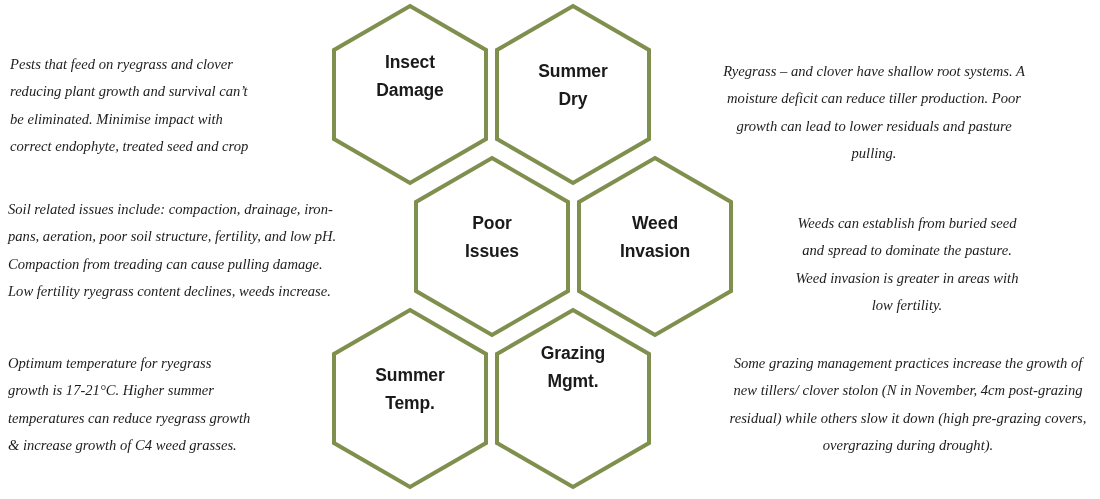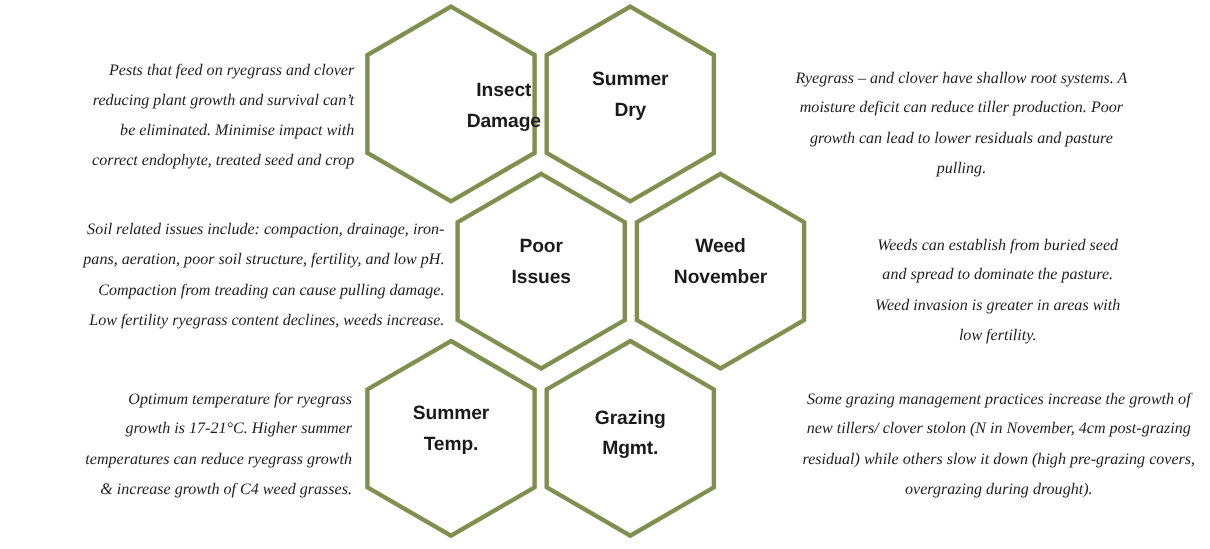--- a/index.html
+++ b/index.html
@@ -56,67 +56,67 @@
   .note {
     position: absolute;
     font-family: "Liberation Serif", "Liberation Sans", serif;
     font-style: italic;
     font-size: 14.6px;
     line-height: 1.87;
     color: #1c1c1c;
   }
   .note .ln { display: block; white-space: nowrap; }
   .note-right { text-align: center; }
-  .note-left { text-align: right; }
+  .note-left { }
 </style>
 </head>
 <body>
 
 <div id="page">
 
   <div class="hex-layer">
     <svg class="hex-svg" viewBox="0 0 1100 499" xmlns="http://www.w3.org/2000/svg">
 
       <polygon class="hex-shape" points="410,6 486,50 486,139 410,183 334,139 334,50"></polygon>
       <polygon class="hex-shape" points="573,6 649,50 649,139 573,183 497,139 497,50"></polygon>
 
       <polygon class="hex-shape" points="492,158 568,202 568,291 492,335 416,291 416,202"></polygon>
       <polygon class="hex-shape" points="655,158 731,202 731,291 655,335 579,291 579,202"></polygon>
 
       <polygon class="hex-shape" points="410,310 486,354 486,443 410,487 334,443 334,354"></polygon>
       <polygon class="hex-shape" points="573,310 649,354 649,443 573,487 497,443 497,354"></polygon>
     </svg>
   </div>
 
-  <div class="hex-label" style="left:333px; top:67px;padding-left:48px;">
+  <div class="hex-label" style="left:333px; top:48px;">
     <span class="ln">Insect</span>
     <span class="ln">Damage</span>
   </div>
 
   <div class="hex-label" style="left:496px; top:57px;">
     <span class="ln">Summer</span>
     <span class="ln">Dry</span>
   </div>
 
   <div class="hex-label" style="left:415px; top:209px;">
     <span class="ln">Poor</span>
     <span class="ln">Issues</span>
   </div>
 
   <div class="hex-label" style="left:578px; top:209px;">
     <span class="ln">Weed</span>
-    <span class="ln">November</span>
+    <span class="ln">Invasion</span>
   </div>
 
   <div class="hex-label" style="left:333px; top:361px;">
     <span class="ln">Summer</span>
     <span class="ln">Temp.</span>
   </div>
 
-  <div class="hex-label" style="left:496px; top:365px;">
+  <div class="hex-label" style="left:496px; top:339px;">
     <span class="ln">Grazing</span>
     <span class="ln">Mgmt.</span>
   </div>
 
   <div class="note note-left" style="left:10px; top:51px; width:312px;">
     <span class="ln">Pests that feed on ryegrass and clover</span>
     <span class="ln">reducing plant growth and survival can’t</span>
     <span class="ln">be eliminated. Minimise impact with</span>
     <span class="ln">correct endophyte, treated seed and crop</span>
   </div>

